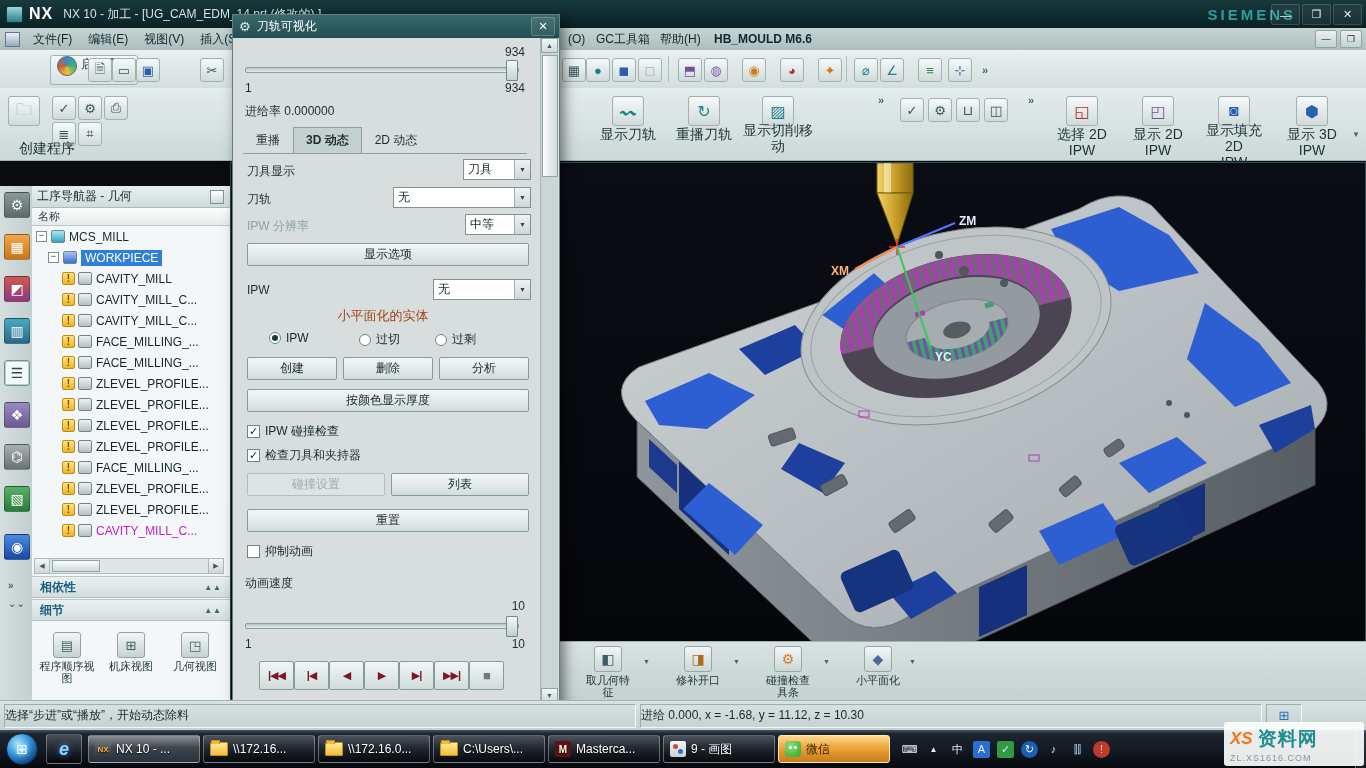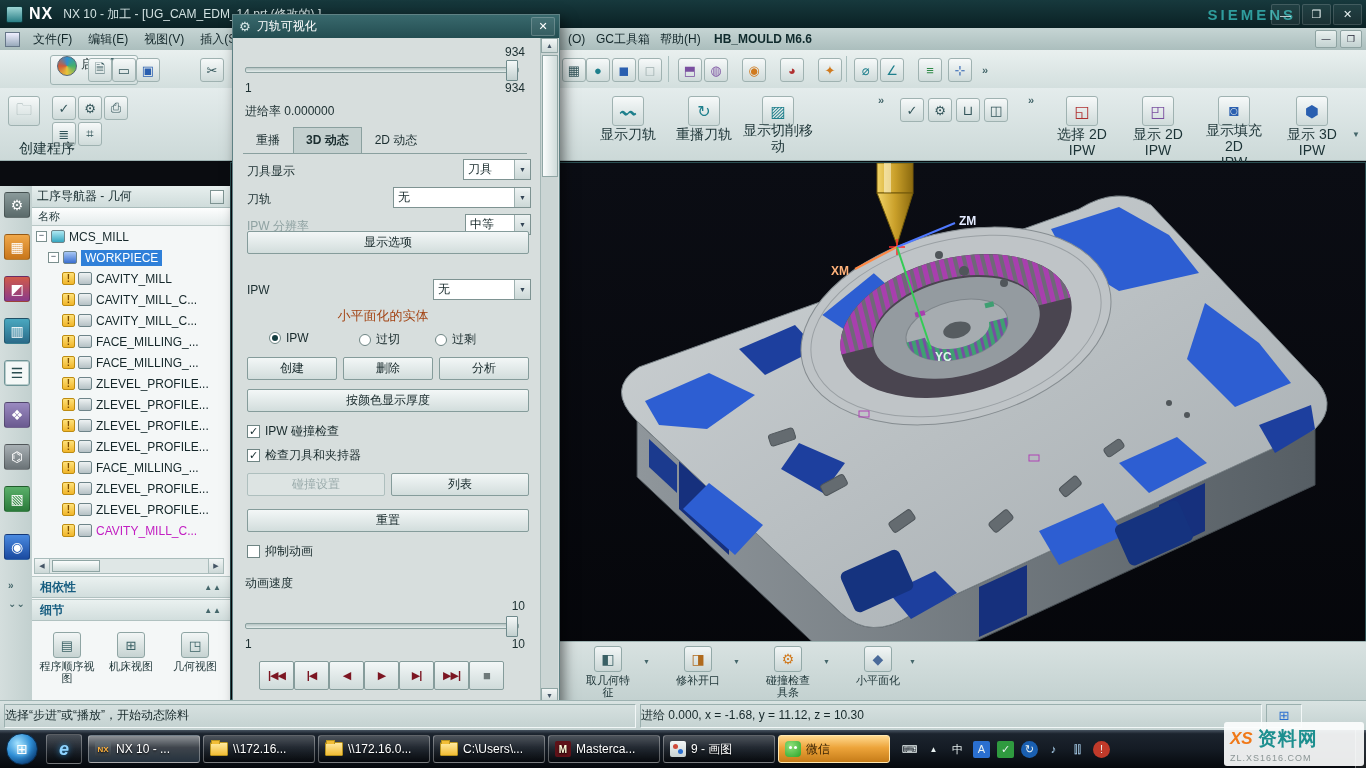--- a/index.html
+++ b/index.html
@@ -555,21 +555,21 @@
     <div class="combo abs" style="left:160px;top:172px;width:136px">
       <span class="val">无</span>
       <span class="arr">▼</span>
     </div>
     <div class="dc lab-dis" style="left:14px;top:203px">IPW 分辨率</div>
     <div class="combo abs" style="left:232px;top:199px;width:64px">
       <span class="val">中等</span>
       <span class="arr">▼</span>
     </div>
 
-    <div class="btn" style="left:14px;top:216px;width:282px">显示选项</div>
+    <div class="btn" style="left:14px;top:228px;width:282px">显示选项</div>
 
     <div class="dc" style="left:14px;top:268px">IPW</div>
     <div class="combo abs" style="left:200px;top:264px;width:96px">
       <span class="val">无</span>
       <span class="arr">▼</span>
     </div>
 
     <div class="dc facet" style="left:0;top:292px;width:300px;text-align:center">小平面化的实体</div>
 
     <div class="cbrow" style="left:36px;top:316px">

